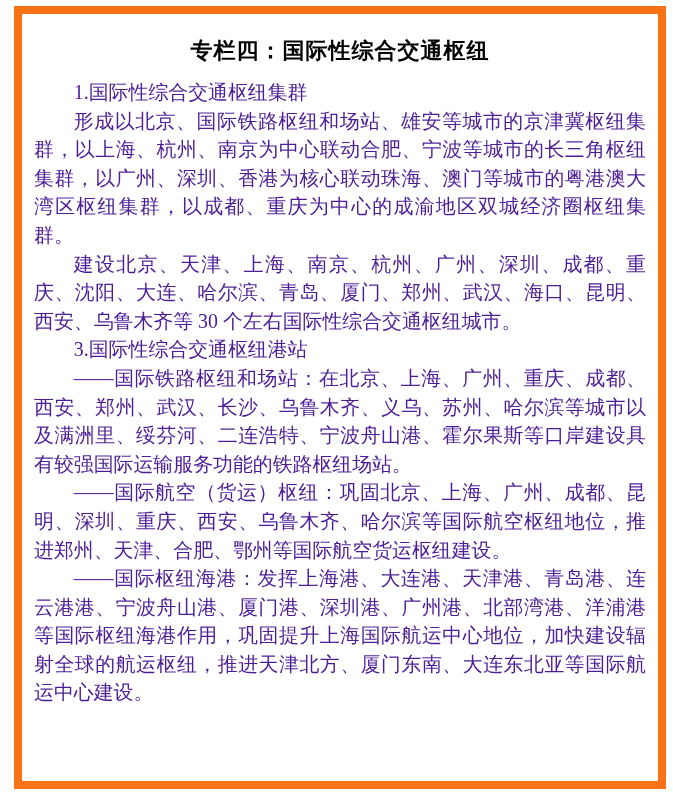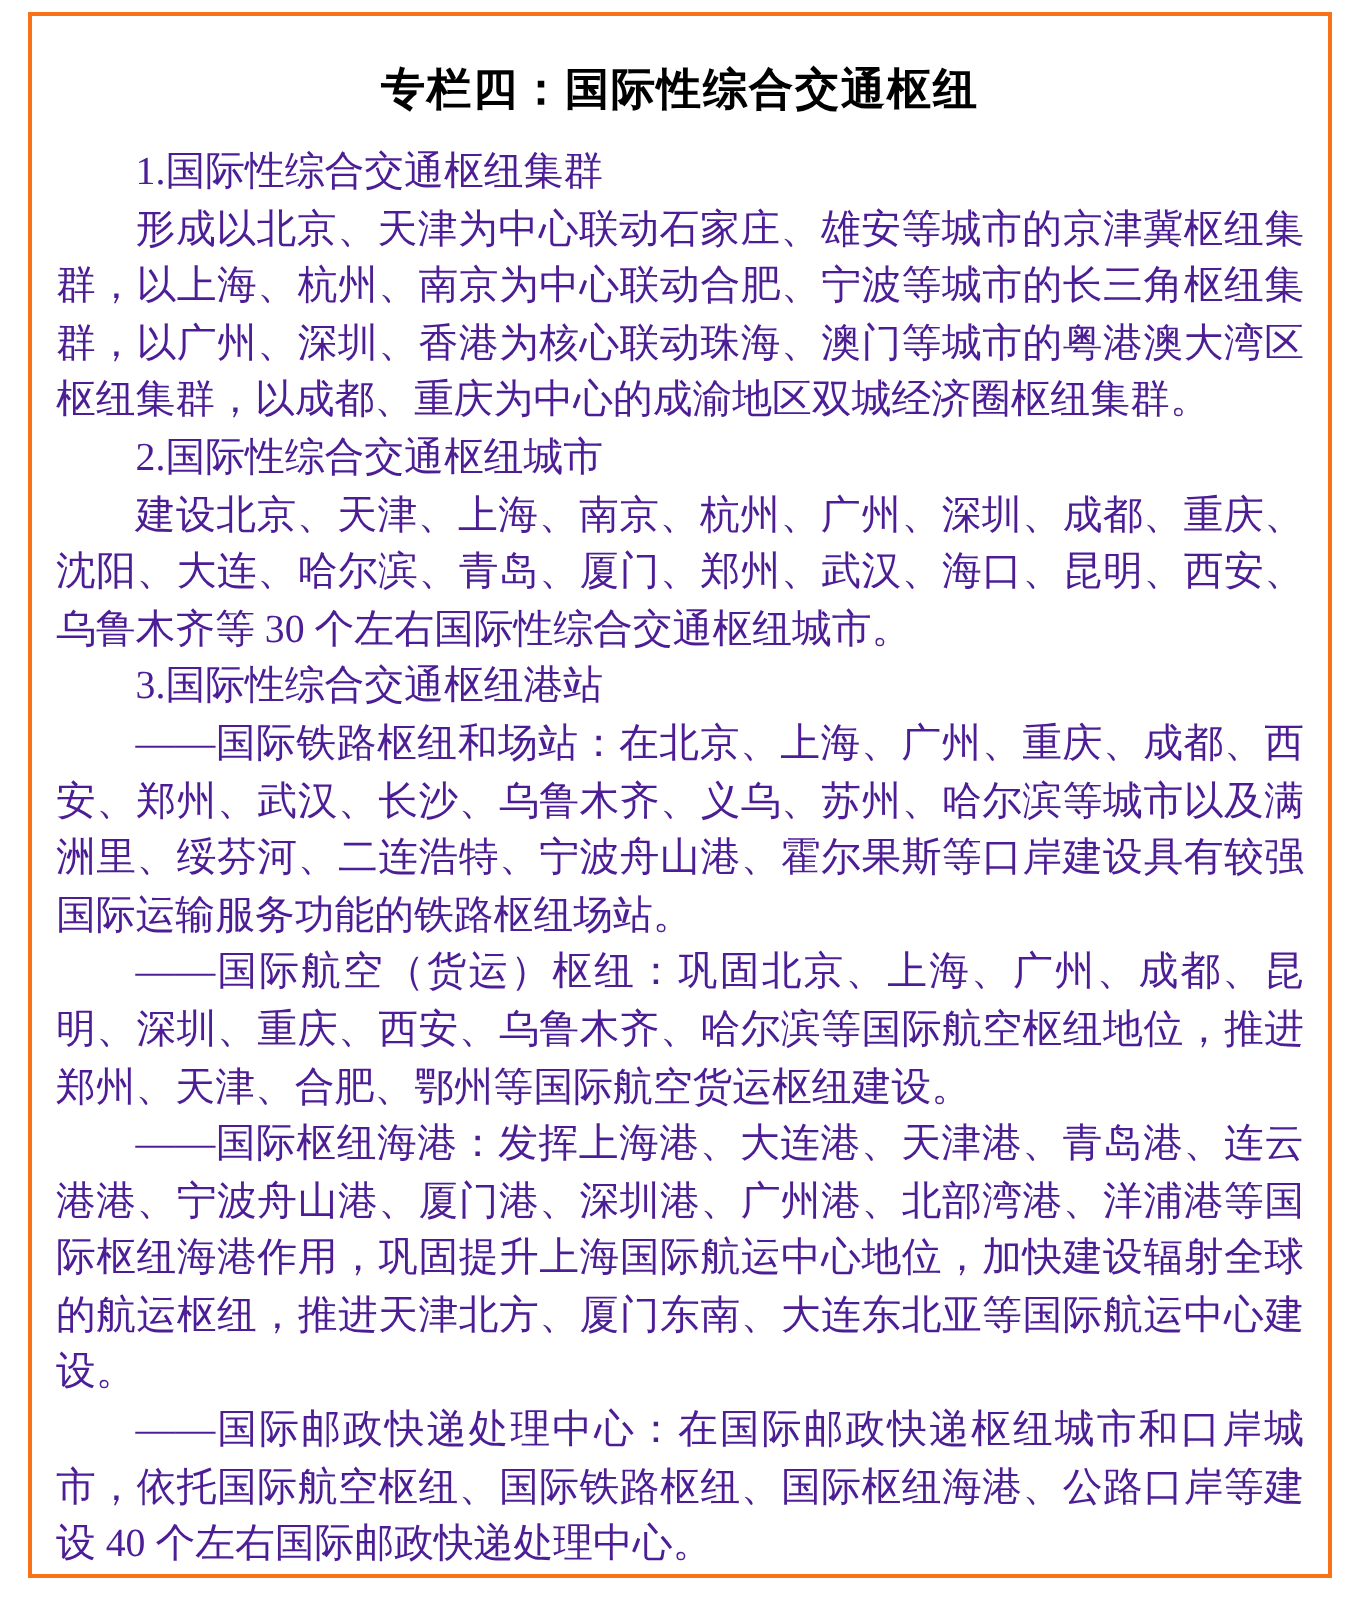--- a/index.html
+++ b/index.html
@@ -14,21 +14,21 @@
     overflow: hidden;
     font-family: "Liberation Serif", serif;
   }
   .column-box {
     position: absolute;
     left: 14px;
     top: 6px;
     width: 652px;
     height: 783px;
     box-sizing: border-box;
-    border: 2px solid #f97316;
+    border: 8px solid #f97316;
     background: #ffffff;
     padding: 24px 12px 0 12px;
     overflow: hidden;
   }
   .box-title {
     margin: 0 0 14px 0;
     font-family: "Liberation Sans", sans-serif;
     font-weight: bold;
     font-size: 22px;
     line-height: 26px;
@@ -48,28 +48,26 @@
   }
 </style>
 </head>
 <body>
 
 <div class="column-box">
   <h2 class="box-title">专栏四：国际性综合交通枢纽</h2>
 
   <p class="para">1.国际性综合交通枢纽集群</p>
 
-  <p class="para">形成以北京、天津为中心联动石家庄、雄安等城市的京津冀枢纽集群，以上海、杭州、南京为中心联动合肥、宁波等城市的长三角枢纽集群，以广州、深圳、香港为核心联动珠海、澳门等城市的粤港澳大湾区枢纽集群，以成都、重庆为中心的成渝地区双城经济圈枢纽集群。</p>
+  <p class="para">形成以北京、国际铁路枢纽和场站、雄安等城市的京津冀枢纽集群，以上海、杭州、南京为中心联动合肥、宁波等城市的长三角枢纽集群，以广州、深圳、香港为核心联动珠海、澳门等城市的粤港澳大湾区枢纽集群，以成都、重庆为中心的成渝地区双城经济圈枢纽集群。</p>
 
-  <p class="para">2.国际性综合交通枢纽城市</p>
 
   <p class="para">建设北京、天津、上海、南京、杭州、广州、深圳、成都、重庆、沈阳、大连、哈尔滨、青岛、厦门、郑州、武汉、海口、昆明、西安、乌鲁木齐等 30 个左右国际性综合交通枢纽城市。</p>
 
   <p class="para">3.国际性综合交通枢纽港站</p>
 
   <p class="para">——国际铁路枢纽和场站：在北京、上海、广州、重庆、成都、西安、郑州、武汉、长沙、乌鲁木齐、义乌、苏州、哈尔滨等城市以及满洲里、绥芬河、二连浩特、宁波舟山港、霍尔果斯等口岸建设具有较强国际运输服务功能的铁路枢纽场站。</p>
 
   <p class="para">——国际航空（货运）枢纽：巩固北京、上海、广州、成都、昆明、深圳、重庆、西安、乌鲁木齐、哈尔滨等国际航空枢纽地位，推进郑州、天津、合肥、鄂州等国际航空货运枢纽建设。</p>
 
   <p class="para">——国际枢纽海港：发挥上海港、大连港、天津港、青岛港、连云港港、宁波舟山港、厦门港、深圳港、广州港、北部湾港、洋浦港等国际枢纽海港作用，巩固提升上海国际航运中心地位，加快建设辐射全球的航运枢纽，推进天津北方、厦门东南、大连东北亚等国际航运中心建设。</p>
 
-  <p class="para">——国际邮政快递处理中心：在国际邮政快递枢纽城市和口岸城市，依托国际航空枢纽、国际铁路枢纽、国际枢纽海港、公路口岸等建设 40 个左右国际邮政快递处理中心。</p>
 </div>
 
 </body></html>

